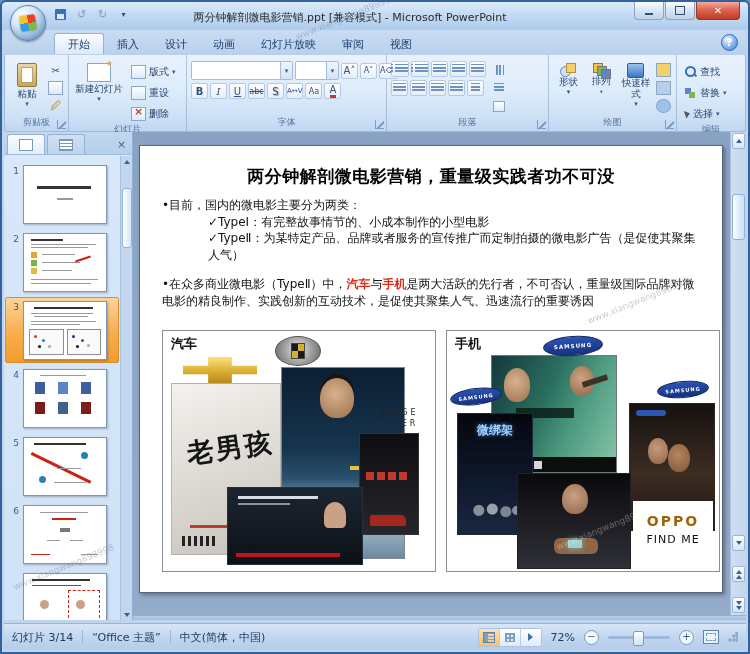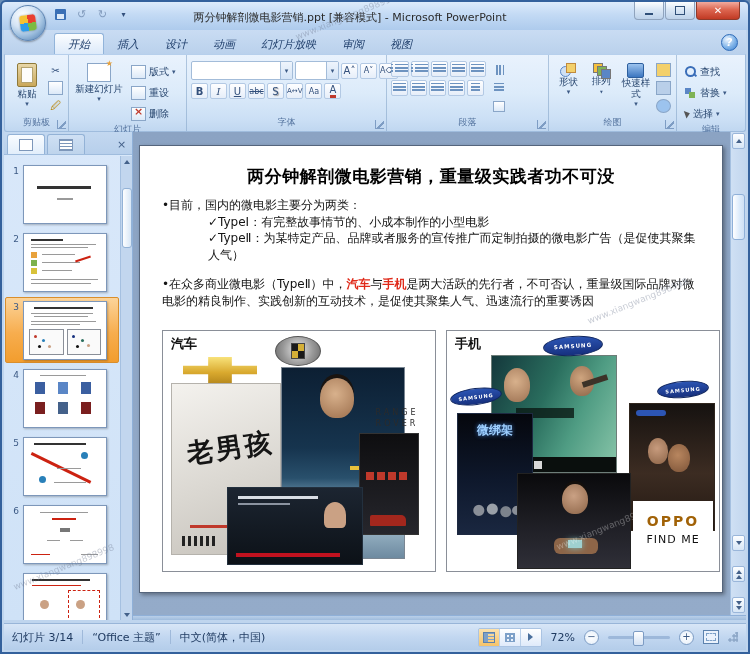--- a/index.html
+++ b/index.html
@@ -17,21 +17,21 @@
   .save-glyph::after{content:"";position:absolute;left:2px;bottom:1px;width:7px;height:5px;background:#dce9f8;}
   .faded{opacity:.45;color:#33507c;font-size:11px;}
   .qat-drop{font-size:8px;color:#33507c;}
   .win-controls{position:absolute;top:0;right:8px;display:flex;gap:1px;z-index:25;}
   .win-btn{width:28px;height:17px;border:1px solid #8fa3bd;border-top:none;border-radius:0 0 4px 4px;background:linear-gradient(#fdfeff,#dae7f5 45%,#bdd2ea);color:#2f4f78;display:flex;align-items:center;justify-content:center;cursor:default;}
   .win-btn.close{width:42px;background:linear-gradient(#f0aironred,#e06a56);background:linear-gradient(#f2ab9e,#dd6650 45%,#c13a24);color:#fff;border-color:#8f3a2a;font-size:10px;font-weight:bold;}
   .min-glyph{width:8px;height:2px;background:#2f4f78;margin-top:6px;}
   .max-glyph{width:8px;height:7px;border:1px solid #2f4f78;background:transparent;}
 
   
-  .tabrow{position:absolute;top:28px;left:2px;right:2px;height:24px;background:linear-gradient(#c9dcf3,#bad1ec);display:flex;align-items:flex-end;padding-left:50px;box-sizing:border-box;font-style:italic;}
+  .tabrow{position:absolute;top:28px;left:2px;right:2px;height:24px;background:linear-gradient(#c9dcf3,#bad1ec);display:flex;align-items:flex-end;padding-left:50px;box-sizing:border-box;}
   .tab{height:20px;padding:0 13px;font-size:11px;color:#1f3e6b;display:flex;align-items:center;white-space:nowrap;}
   .tab.active{background:linear-gradient(#fbfdff,#eaf2fc 55%,#dceafa);border:1px solid #92b4da;border-bottom:none;border-radius:3px 3px 0 0;}
   .help-btn{position:absolute;right:8px;bottom:3px;width:15px;height:15px;border-radius:50%;background:radial-gradient(circle at 35% 30%,#eef6ff,#7fb3e8 55%,#3c7fd0);color:#fff;font-size:10px;font-weight:bold;display:flex;align-items:center;justify-content:center;border:1px solid #2d6ab8;}
 
   
   .ribbon{position:absolute;top:52px;left:2px;right:2px;height:78px;background:linear-gradient(#e9f2fd,#dcebfa 50%,#cbdff5 85%,#c0d7f0);border:1px solid #9fbcdd;border-top-color:#b6cfec;border-radius:0 0 3px 3px;display:flex;box-sizing:border-box;}
   .group{position:relative;height:100%;border-right:1px solid rgba(135,166,202,.6);display:flex;flex-direction:column;box-sizing:border-box;}
   .group-body{flex:1;display:flex;padding:4px 4px 0 4px;gap:2px;}
   .group-label{height:15px;font-size:9px;color:#54739e;text-align:center;line-height:13px;white-space:nowrap;}
   .launcher{position:absolute;right:2px;bottom:2px;width:8px;height:8px;border-left:1px solid #7e9dc4;border-bottom:1px solid #7e9dc4;background:linear-gradient(135deg,transparent 55%,#7e9dc4 55% 70%,transparent 70%);}

